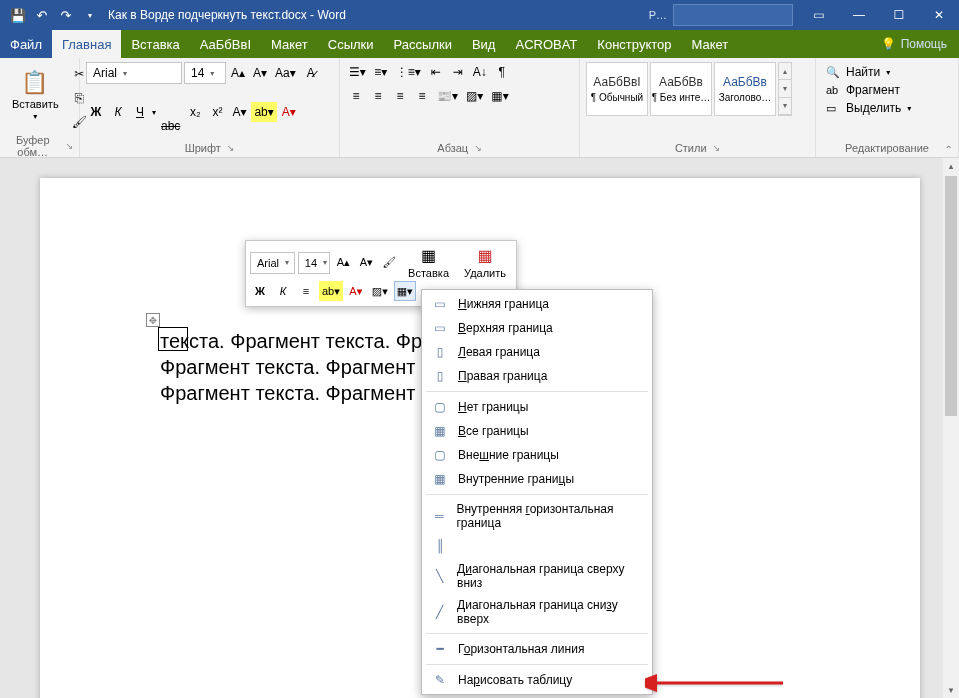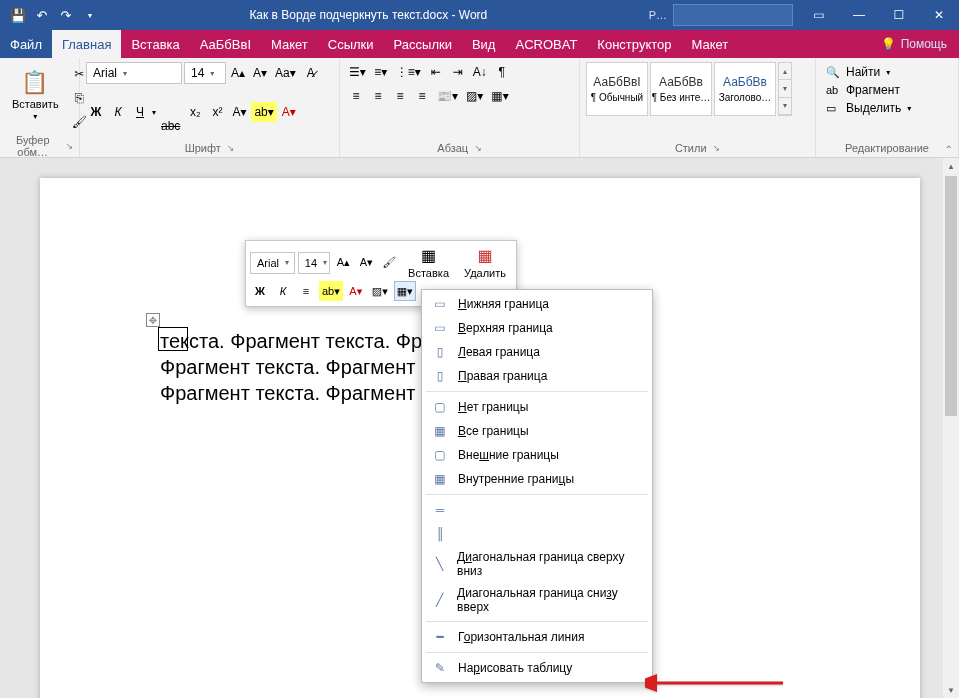--- a/index.html
+++ b/index.html
@@ -1,27 +1,27 @@
 <!DOCTYPE html>
 <html><head>
 <meta charset="utf-8">
 <style>
 * { box-sizing: border-box; margin: 0; padding: 0; font-family: "Segoe UI", Arial, sans-serif; }
 body { background: #e6e6e6; width: 959px; height: 698px; overflow: hidden; user-select: none; }
 
 .titlebar { height: 30px; background: #2b579a; display: flex; align-items: center; color: #fff; font-size: 12px; }
 .titlebar .qat { display: flex; gap: 8px; padding: 0 10px; align-items: center; }
 .titlebar .qat span { width: 16px; height: 16px; display: inline-flex; align-items: center; justify-content: center; font-size: 13px; }
-.titlebar .title { flex: 1; text-align: center; }
+.titlebar .title { flex: 1; }
 .titlebar .wnd { display: flex; }
 .titlebar .wnd span { width: 40px; height: 30px; display: inline-flex; align-items: center; justify-content: center; font-size: 12px; }
 .titlebar .userbox { width:120px; height:22px; background:#3a68aa; border:1px solid #5f86bf; margin-right:6px;}
 .titlebar .p { font-size:11px; padding:0 6px 0 20px; color:#d6e1f2;}
 
-.menubar { height: 28px; background: #be185d; display: flex; align-items: stretch; font-size: 13px; }
+.menubar { height: 28px; background: #4d7c0f; display: flex; align-items: stretch; font-size: 13px; }
 .menubar .tab { padding: 0 10px; display: flex; align-items: center; color: #fff; cursor: pointer; }
 .menubar .tab.file { background: #2b579a; font-weight: 400; }
 .menubar .tab.active { background: #f3f3f3; color: #2b579a; }
 .menubar .spacer { flex: 1; }
 .menubar .help { display:flex; align-items:center; color:#cfe0f4; padding:0 12px; font-size:12px; gap:4px;}
 
 .ribbon { background: #f3f3f3; height: 100px; border-bottom: 1px solid #d4d4d4; display: flex; position:relative;}
 .rgroup { border-right: 1px solid #e1e1e1; display: flex; flex-direction: column; padding: 4px 6px 0;}
 .rgroup .body { flex: 1; display: flex; align-items: flex-start; gap:4px;}
 .rgroup .label { font-size: 11px; color: #666; text-align: center; padding: 2px 0 3px; display:flex; justify-content:center; align-items:center; gap:6px;}
@@ -326,20 +326,21 @@
           <span class="ic">▢</span>
           <span class="txt">Вне<u>ш</u>ние границы</span>
         </div>
         <div class="item">
           <span class="ic">▦</span>
           <span class="txt">Внутренние грани<u>ц</u>ы</span>
         </div>
         <div class="sep"></div>
         <div class="item">
           <span class="ic">═</span>
+          <span class="txt">Внутренняя <u>г</u>оризонтальная граница</span>
         </div>
         <div class="item">
           <span class="ic">║</span>
         </div>
         <div class="item">
           <span class="ic">╲</span>
           <span class="txt">Д<u>и</u>агональная граница сверху вниз</span>
         </div>
         <div class="item">
           <span class="ic">╱</span>

